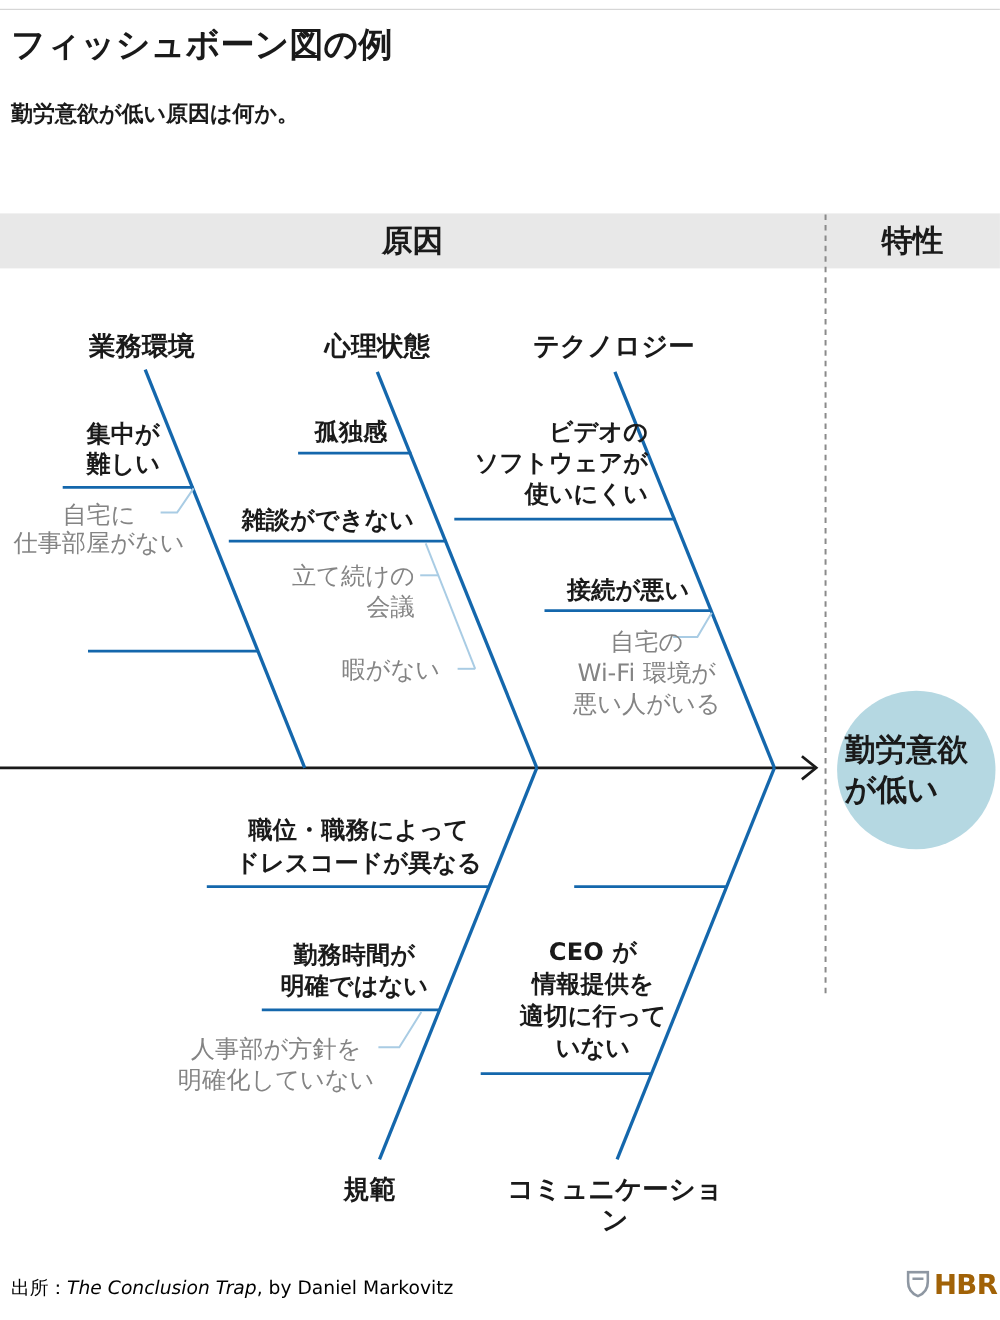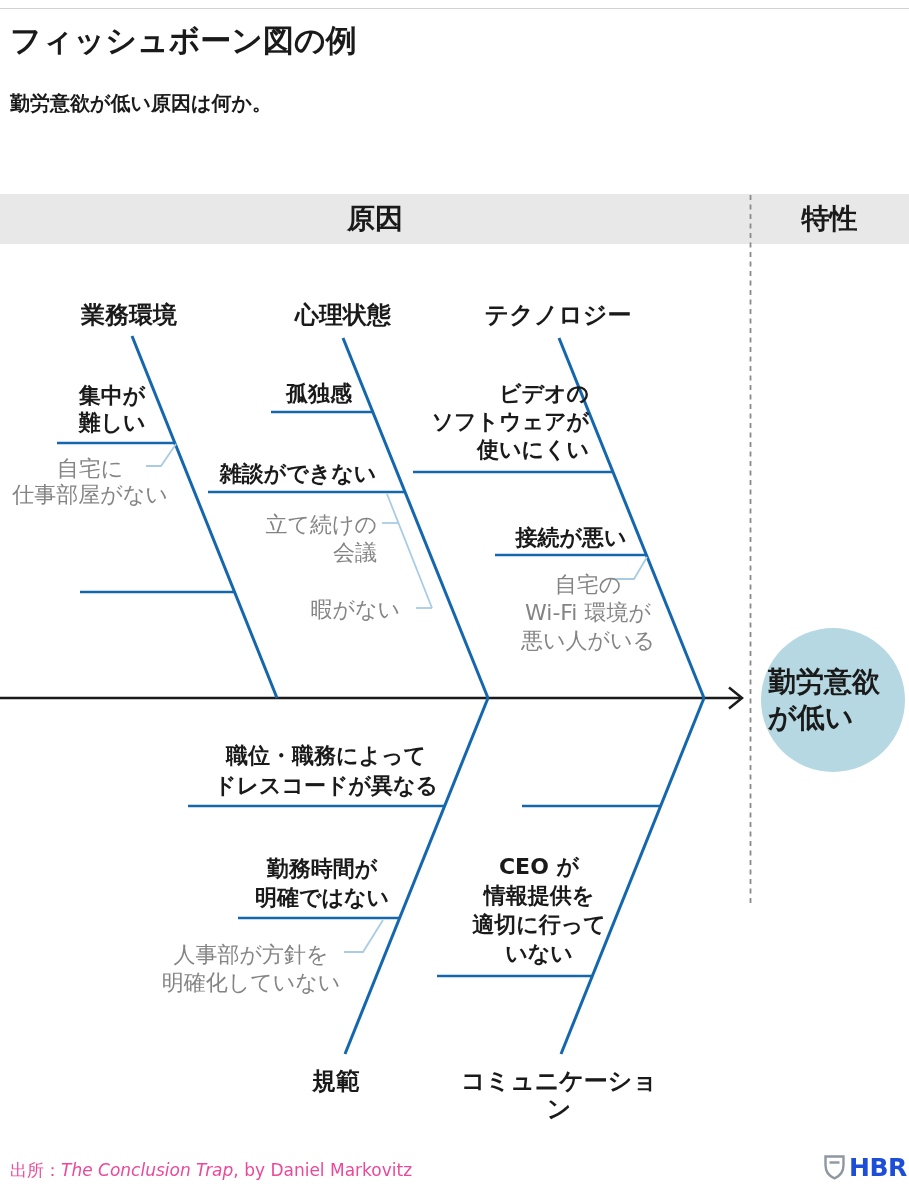--- a/index.html
+++ b/index.html
@@ -10,23 +10,23 @@
   .layer-svg{position:absolute;left:0;top:0;z-index:1;}
   .lbl{position:absolute;z-index:2;white-space:pre-line;text-align:center;color:#1a1a1a;}
   .title{font-size:31px;font-weight:700;text-align:left;white-space:nowrap;}
   .subtitle{font-size:20px;font-weight:700;text-align:left;white-space:nowrap;}
   .band{position:absolute;left:0;top:194px;width:909px;height:50px;background:#e8e8e8;z-index:0;}
   .band-lbl{font-size:28px;font-weight:700;display:flex;align-items:center;justify-content:center;}
   .cat{font-size:24px;font-weight:700;line-height:28px;}
   .cause{font-size:22px;font-weight:600;line-height:27px;}
   .gray{color:#848484;font-weight:400;}
   .effect-text{font-size:28px;font-weight:700;line-height:36px;text-align:left;}
-  .footer{position:absolute;left:10px;top:1159px;z-index:2;font-size:17px;color:#ec4899;text-align:center;white-space:nowrap;}
+  .footer{position:absolute;left:10px;top:1159px;z-index:2;font-size:17px;color:#000000;text-align:center;white-space:nowrap;}
   .footer .it{font-style:italic;}
-  .logo{position:absolute;top:1153px;left:824px;z-index:2;display:flex;align-items:center;gap:4px;color:#1d4ed8;}
+  .logo{position:absolute;top:1153px;left:824px;z-index:2;display:flex;align-items:center;gap:4px;color:#a16207;}
   .logo-text{font-size:25px;font-weight:700;letter-spacing:-0.5px;}
   .toprule{position:absolute;left:0;top:8px;width:909px;height:1px;background:#d2d2d2;z-index:0;}
 </style>
 </head>
 <body>
 
 <div class="canvas">
 
   <div class="toprule"></div>
 

